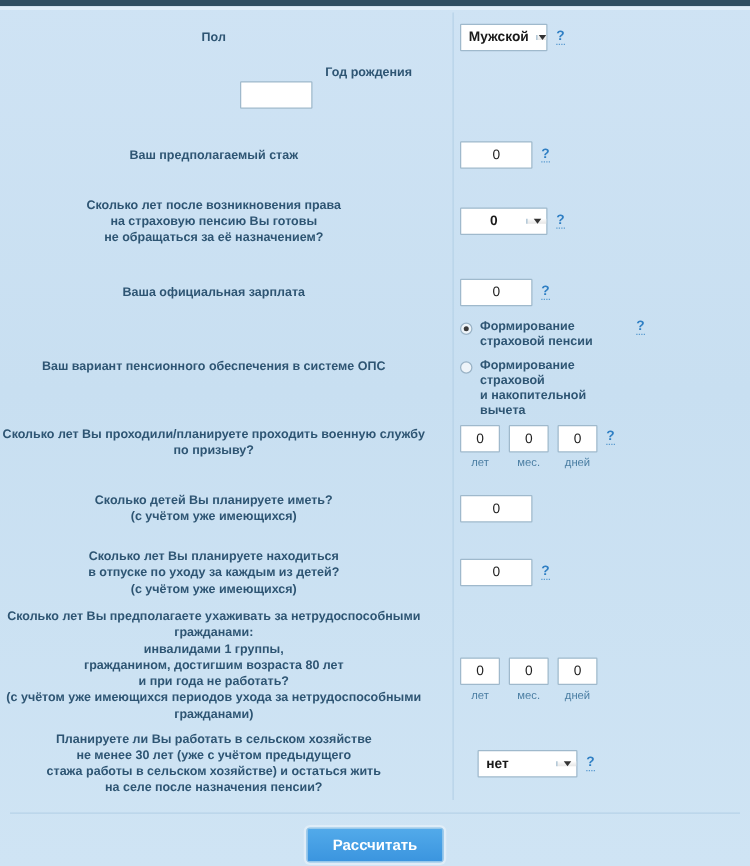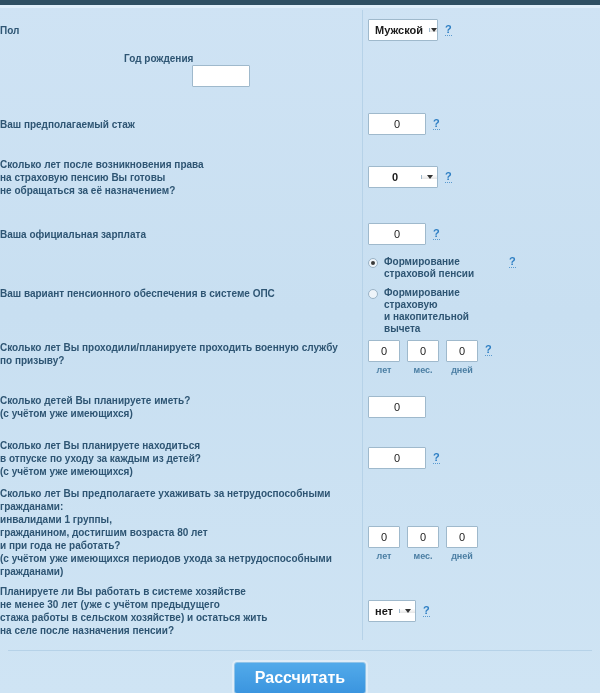--- a/index.html
+++ b/index.html
@@ -41,21 +41,21 @@
   }
   .row{
     display:flex;
     align-items:center;
     width:600px;
     box-sizing:border-box;
   }
   .lbl{
     width:352px;
     padding-right:10px;
-    text-align:left;
+    text-align:center;
     font-size:10px;
     line-height:13px;
     color:#2e5573;
     font-weight:bold;
     box-sizing:border-box;
   }
   .ctl{
     width:248px;
     padding-left:16px;
     box-sizing:border-box;
@@ -94,21 +94,21 @@
     padding:0 6px;
     font-size:11px;
     font-weight:bold;
     color:#1a1a1a;
     white-space:nowrap;
   }
   .sel.numeric{width:70px;}
   .sel.numeric .val{justify-content:center;flex:1;}
   .sel.sex{width:70px;}
   .sel.sex .val{flex:1;}
-  .sel.yesno{width:48px;}
+  .sel.yesno{width:80px;margin-left:14px;}
   .sel.yesno .val{flex:1;}
   .sel .arrow{
     width:15px;
     border-left:1px solid #9fb9cc;
     background:linear-gradient(180deg,#fdfdfd 0%,#e6e6e6 100%);
     display:flex;align-items:center;justify-content:center;
   }
   .sel .arrow i{
     display:block;
     width:0;height:0;
@@ -146,32 +146,32 @@
     background:#3a3a3a;
   }
   .radio-line .rlbl{
     font-size:10px;line-height:12px;color:#2e5573;font-weight:bold;
     max-width:118px;
   }
 
   
   .triple{display:flex;gap:7px;}
   .unit{display:flex;flex-direction:column;align-items:center;gap:3px;}
-  .unit .u{font-size:9px;color:#4b7ea3;font-weight:bold;}
+  .unit .u{font-size:9px;color:#4b7ea3;font-weight:normal;}
 
   
   .btnbar{
     position:absolute;left:0;top:662px;width:600px;
     display:flex;justify-content:center;
   }
   .btn{
     background:linear-gradient(180deg,#52aaea 0%,#3b95df 100%);
     border:1px solid #8fc3e8;
     color:#ffffff;
-    font-size:16px;
+    font-size:12px;
     font-weight:bold;
     padding:6px 20px;
     border-radius:3px;
     cursor:pointer;
     font-family:"Liberation Sans",sans-serif;
     box-shadow:0 0 0 2px rgba(255,255,255,0.35);
   }
 </style>
 </head>
 <body>
@@ -248,21 +248,21 @@
           <div class="radio-line">
             <span class="rd on"></span>
             <span class="rlbl">
               <span>Формирование</span><br>
               <span>страховой пенсии</span>
             </span>
           </div>
           <div class="radio-line">
             <span class="rd"></span>
             <span class="rlbl">
-              <span>Формирование страховую</span><br>
+              <span>Формирование страховой</span><br>
               <span>и накопительной вычета</span>
             </span>
           </div>
         </div>
         <span class="help" style="align-self:flex-start;">?</span>
       </div>
     </div>
 
     <div class="row" style="height:60px;">
       <div class="lbl">Сколько лет Вы проходили/планируете проходить военную службу по призыву?</div>
@@ -328,21 +328,21 @@
           <div class="unit">
             <input class="txt small" type="text" value="0" style="">
             <span class="u">дней</span>
           </div>
         </div>
       </div>
     </div>
 
     <div class="row" style="height:66px;">
       <div class="lbl">
-        <div>Планируете ли Вы работать в системе хозяйстве</div>
+        <div>Планируете ли Вы работать в сельском хозяйстве</div>
         <div>не менее 30 лет (уже с учётом предыдущего</div>
         <div>стажа работы в сельском хозяйстве) и остаться жить</div>
         <div>на селе после назначения пенсии?</div>
       </div>
       <div class="ctl">
         <div class="sel yesno">
           <span class="val">нет</span>
           <span class="arrow">
               <i></i>
             </span>

